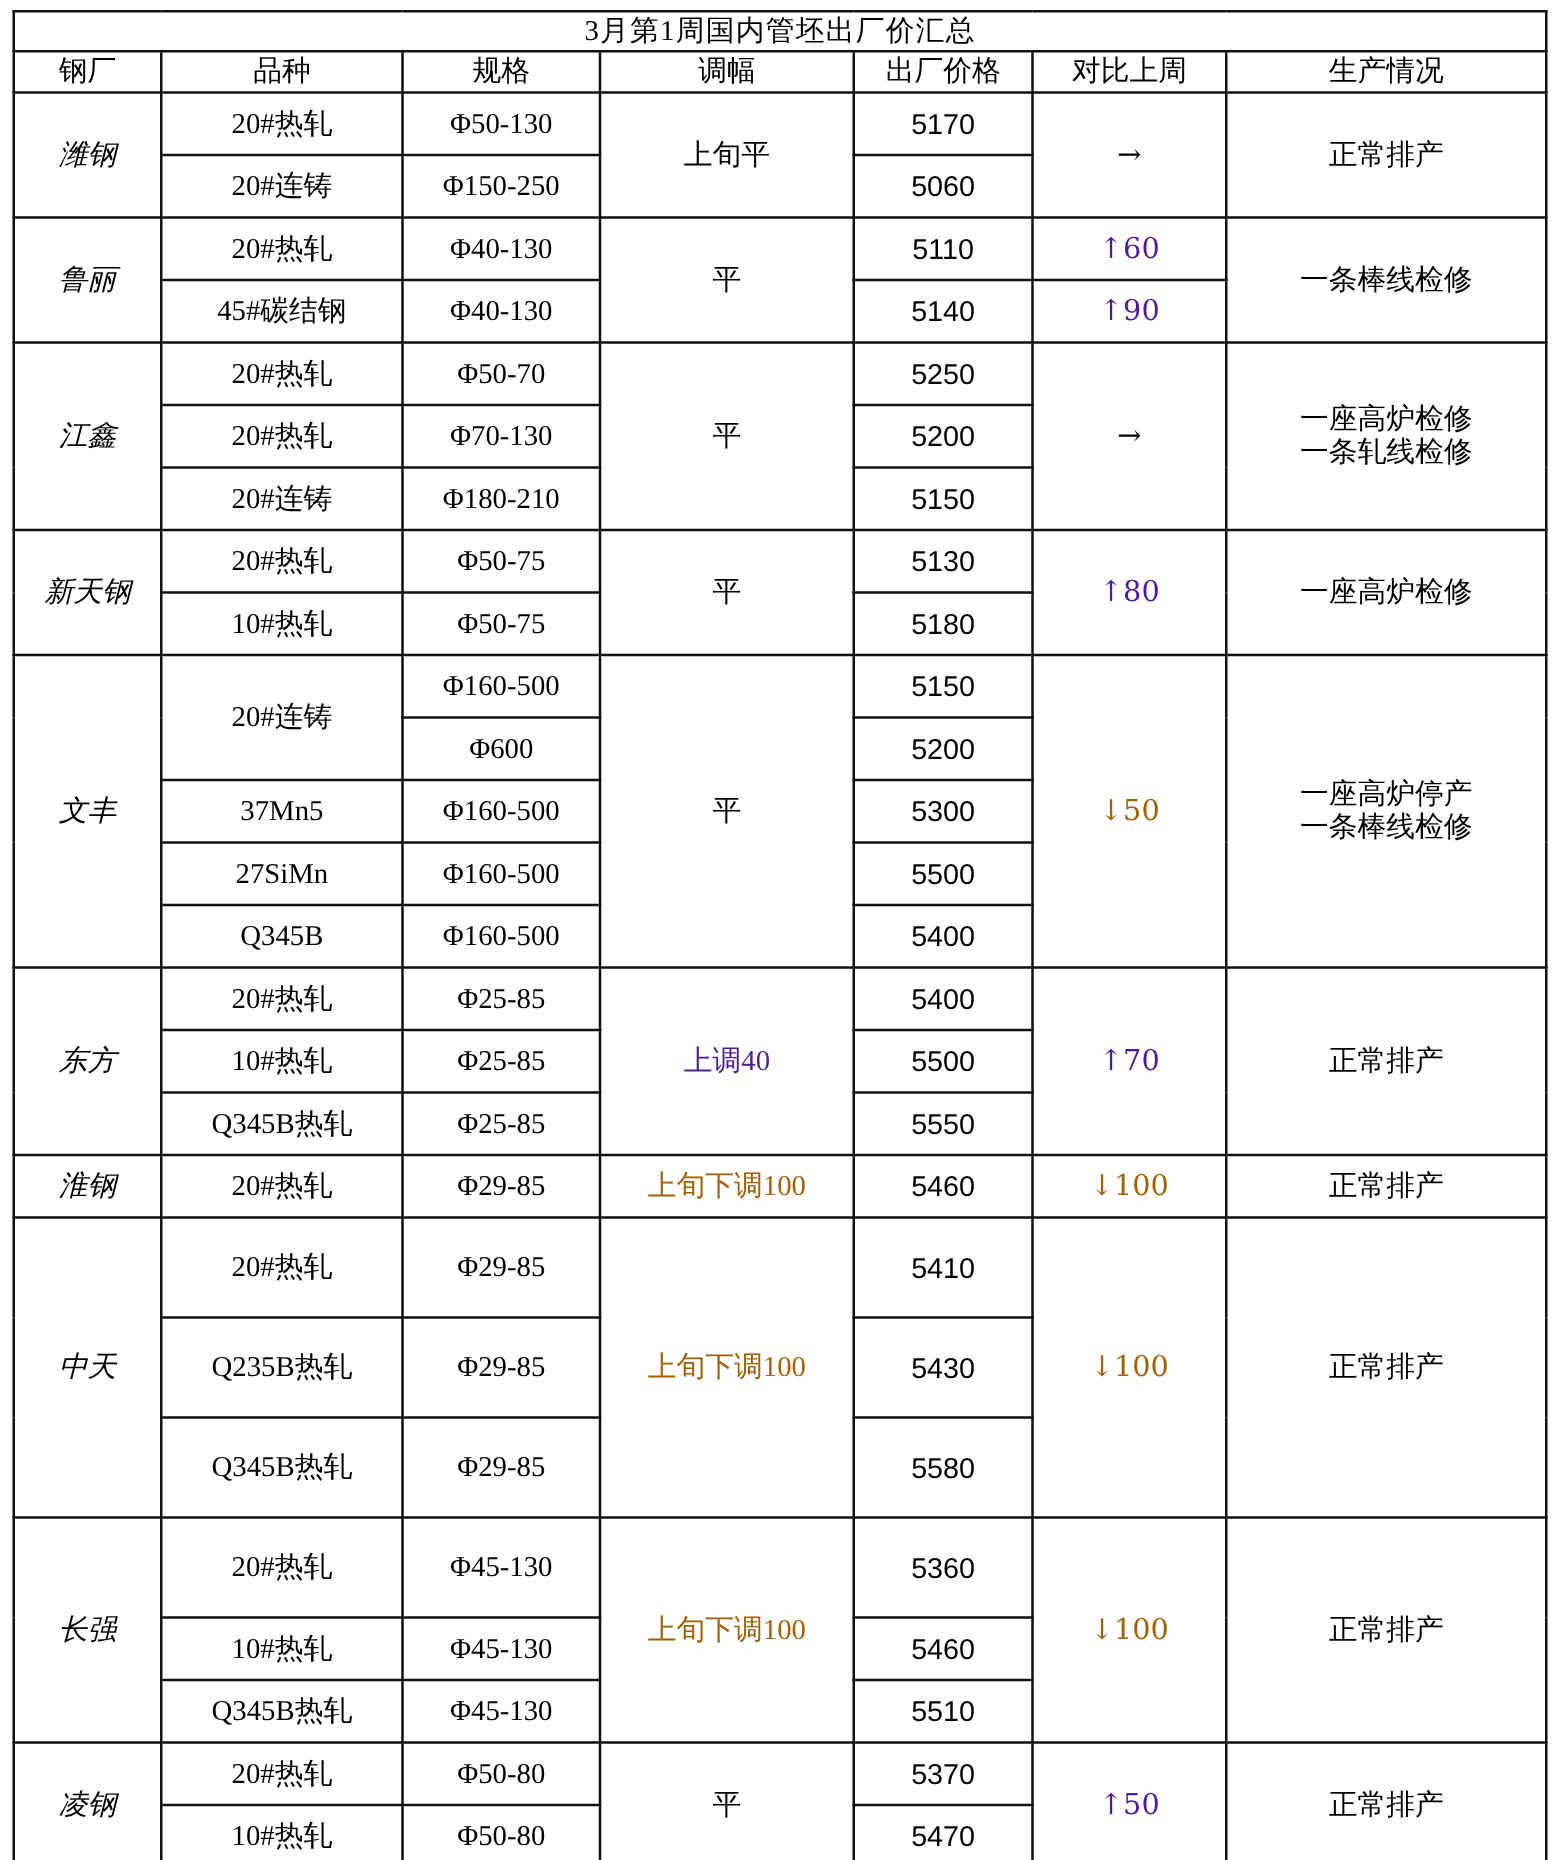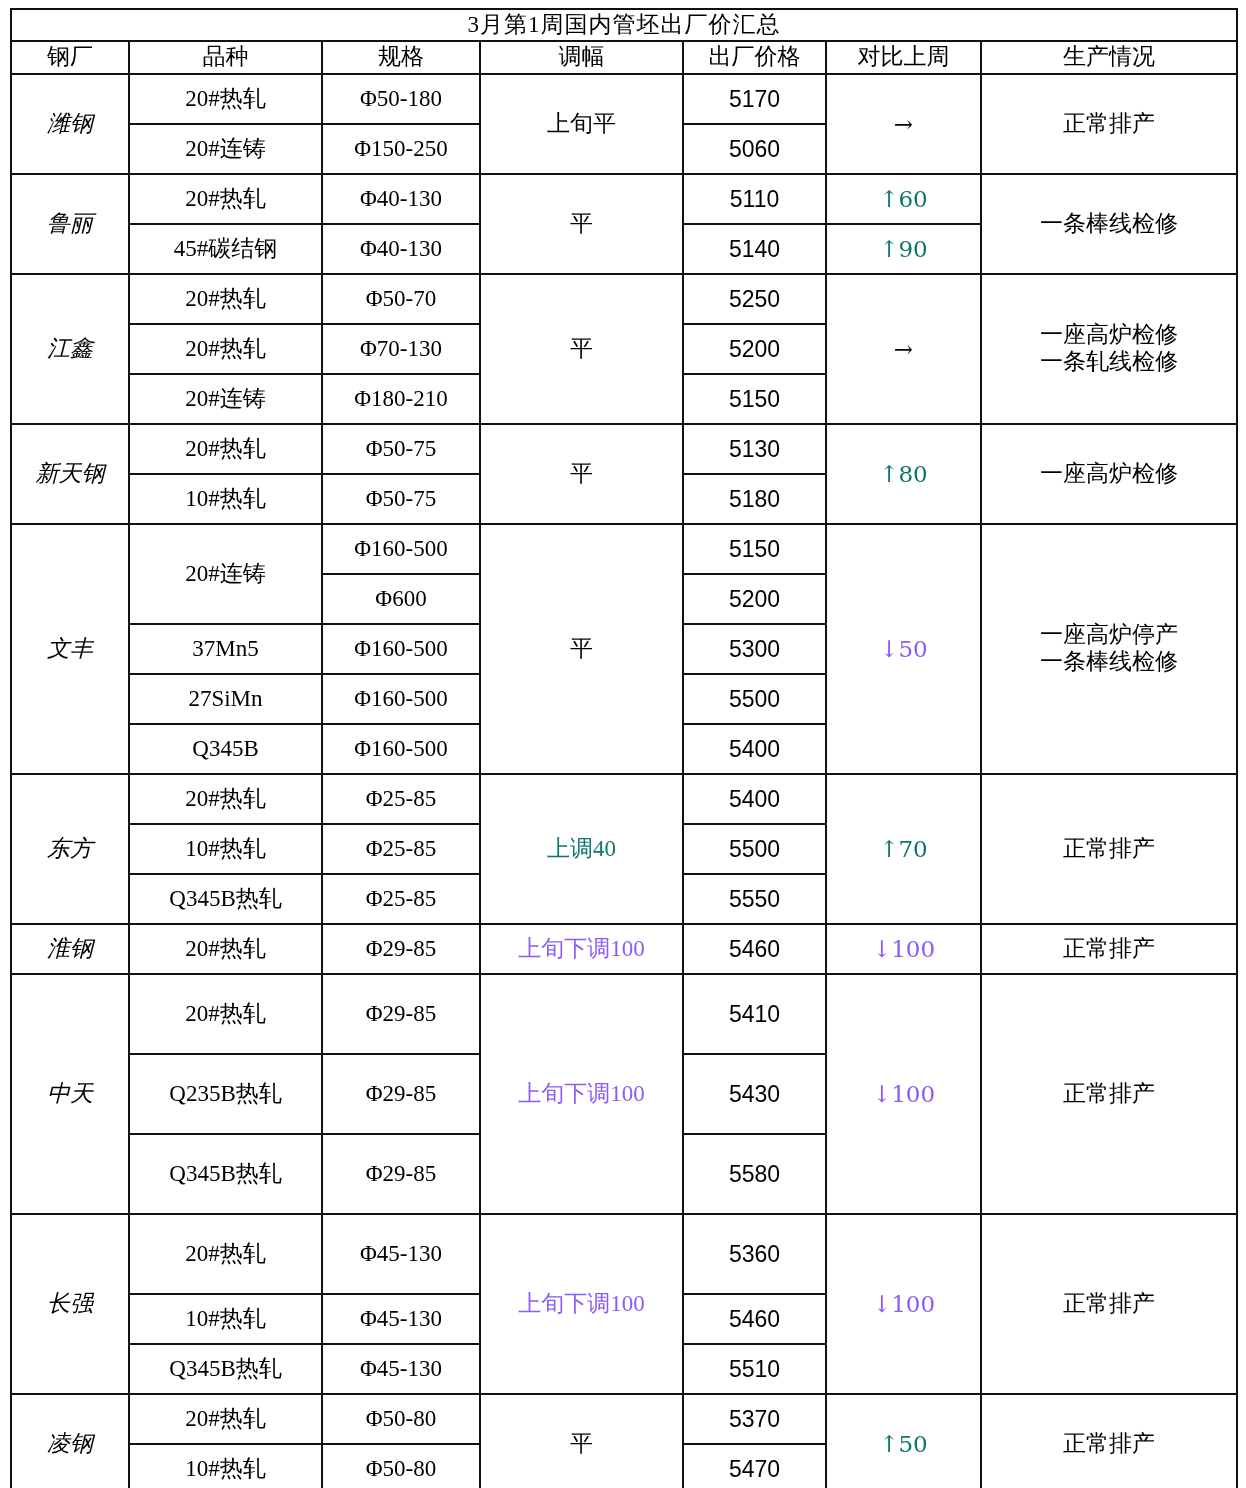--- a/index.html
+++ b/index.html
@@ -69,22 +69,22 @@
     font-size: 25px;
   }
   .prod-cell {
     font-size: 24px;
     line-height: 1.35;
   }
   .cmp-cell {
     font-size: 24px;
     font-family: "DejaVu Serif", "Liberation Serif", serif;
   }
-  .up { color: #0f766e; }
-  .down { color: #8b5cf6; margin-top: 32px; }
+  .up { color: #4c1d95; }
+  .down { color: #a16207; margin-top: 32px; }
   .flat-arrow { font-size: 26px; }
   .tall-row td { height: 74px; }
   .rownorm td { height: 44px; }
   .sep-top td { border-top-width: 3px; }
   .two-line span { display: block; }
 </style>
 </head>
 <body>
 
 <div id="sheet">
@@ -107,21 +107,21 @@
           <td>品种</td>
           <td>规格</td>
           <td>调幅</td>
           <td>出厂价格</td>
           <td>对比上周</td>
           <td>生产情况</td>
         </tr>
         <tr class="sep-top rownorm">
           <td class="mill-cell" rowspan="2">潍钢</td>
           <td class="kind-cell">20#热轧</td>
-          <td class="spec-cell">Φ50-180</td>
+          <td class="spec-cell">Φ50-130</td>
           <td class="adj-cell " rowspan="2">上旬平</td>
           <td class="price-cell">5170</td>
           <td class="cmp-cell flat-arrow" rowspan="2">→</td>
           <td class="prod-cell two-line" rowspan="2">
             <span>正常排产</span>
           </td>
         </tr>
         <tr class="rownorm">
           <td class="kind-cell">20#连铸</td>
           <td class="spec-cell">Φ150-250</td>

